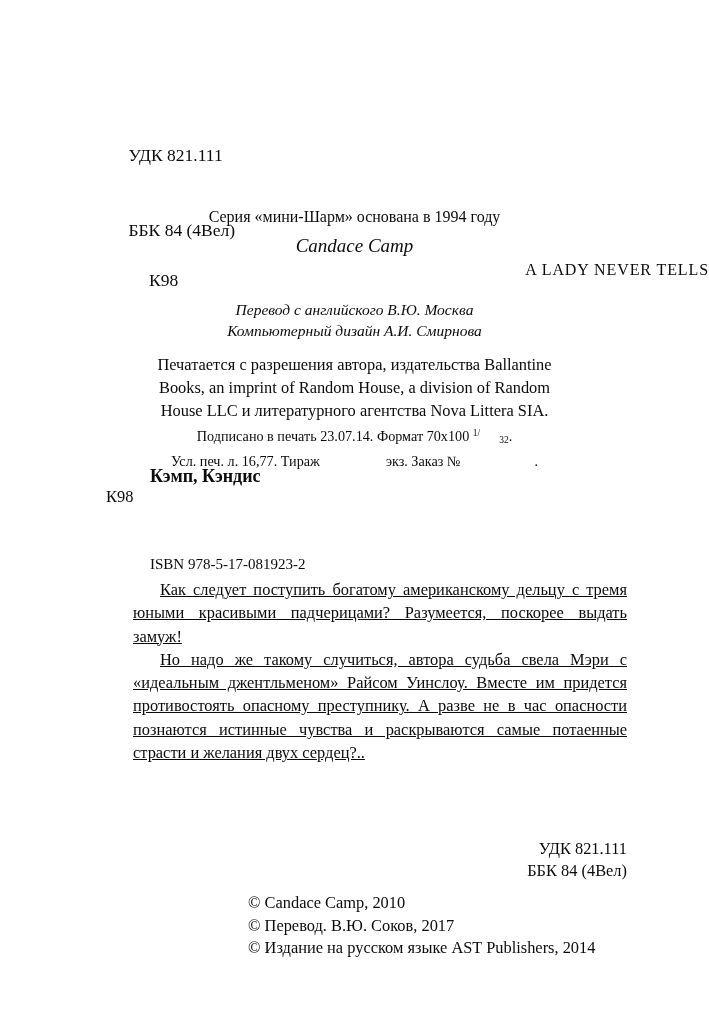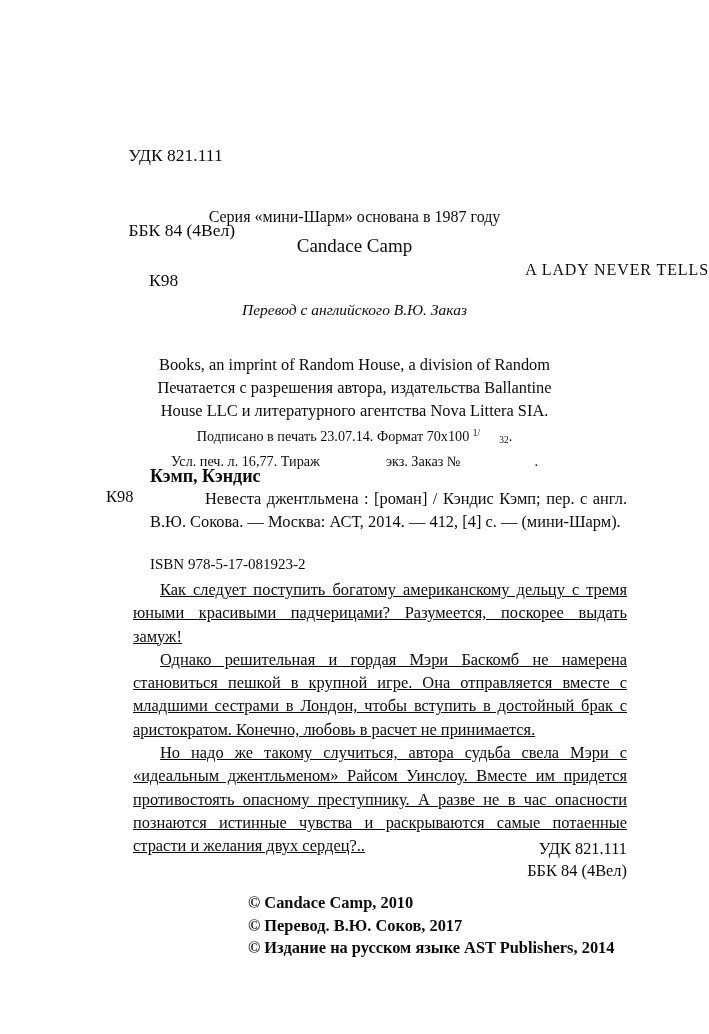--- a/index.html
+++ b/index.html
@@ -46,20 +46,21 @@
   }
 
   
   .author-en {
     position: absolute;
     left: 0;
     right: 0;
     top: 235px;
     text-align: center;
     font-size: 19px;
+    font-style: italic;
   }
   .title-en {
     position: absolute;
     left: 0;
     right: 0;
     top: 261px;
     text-align: right;
     font-size: 16px;
     letter-spacing: 0.9px;
   }
@@ -163,64 +164,62 @@
     line-height: 22px;
   }
 
   
   .copyright {
     position: absolute;
     left: 248px;
     top: 892px;
     font-size: 16.4px;
     line-height: 22.5px;
-    font-weight: bold;
   }
   .copyright div { white-space: pre; }
 </style>
 </head>
 <body>
 
 <div class="page">
 
   <div class="classif">
     <span>УДК 821.111</span>
     <br>
     <span>ББК 84 (4Вел)</span>
     <span class="k98">К98</span>
   </div>
 
-  <div class="series">Серия «мини-Шарм» основана в 1987 году</div>
+  <div class="series">Серия «мини-Шарм» основана в 1994 году</div>
 
   <div class="author-en">Candace Camp</div>
   <div class="title-en">A LADY NEVER TELLS</div>
 
   <div class="credits">
-    <div>Перевод с английского В.Ю. Заказ</div>
+    <div>Перевод с английского В.Ю. Москва</div>
+    <div>Компьютерный дизайн А.И. Смирнова</div>
   </div>
 
   <div class="permission">
+    <div>Печатается с разрешения автора, издательства Ballantine</div>
     <div>Books, an imprint of Random House, a division of Random</div>
-    <div>Печатается с разрешения автора, издательства Ballantine</div>
     <div>House LLC и литературного агентства Nova Littera SIA.</div>
   </div>
 
   <div class="imprint">
     <div><span>Подписано в печать 23.07.14. Формат 70х100 </span><span class="frac-num">1</span><span class="frac-num">/</span><span class="frac-den">32</span><span>.</span></div>
     <div><span>Усл. печ. л. 16,77. Тираж</span><span class="gap-wide"></span><span>экз. Заказ №</span><span class="gap-wide2"></span><span>.</span></div>
   </div>
 
   <div class="cat-head">Кэмп, Кэндис</div>
   <div class="cat-sigil">К98</div>
-  <div class="cat-body">Невеста джентльмена : [роман] / Кэндис Кэмп; пер. с англ. В.Ю. Сокова. — Москва: АСТ, 2014. — 412, [4] с. — (мини-Шарм).</div>
   <div class="cat-isbn">ISBN 978-5-17-081923-2</div>
 
   <div class="annotation">
     <p>Как следует поступить богатому американскому дельцу с тремя юными красивыми падчерицами? Разумеется, поскорее выдать замуж!</p>
-    <p>Однако решительная и гордая Мэри Баскомб не намерена становиться пешкой в крупной игре. Она отправляется вместе с младшими сестрами в Лондон, чтобы вступить в достойный брак с аристократом. Конечно, любовь в расчет не принимается.</p>
     <p>Но надо же такому случиться, автора судьба свела Мэри с «идеальным джентльменом» Райсом Уинслоу. Вместе им придется противостоять опасному преступнику. А разве не в час опасности познаются истинные чувства и раскрываются самые потаенные страсти и желания двух сердец?..</p>
   </div>
 
   <div class="classif-bottom">
     <div>УДК 821.111</div>
     <div>ББК 84 (4Вел)</div>
   </div>
 
   <div class="copyright">
     <div>© Candace Camp, 2010</div>

